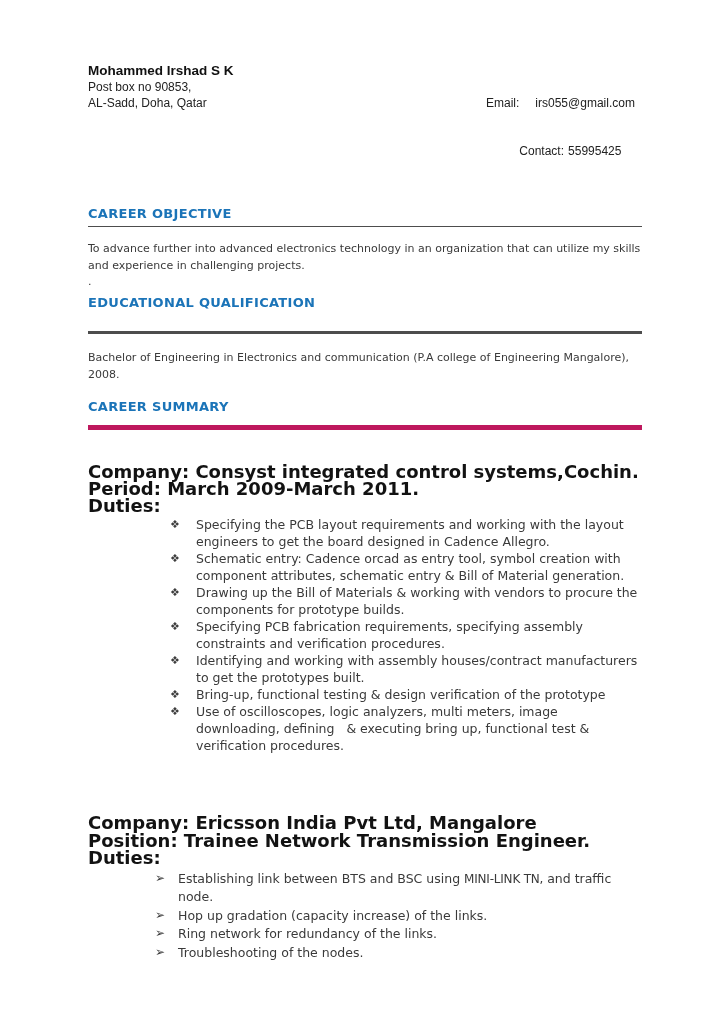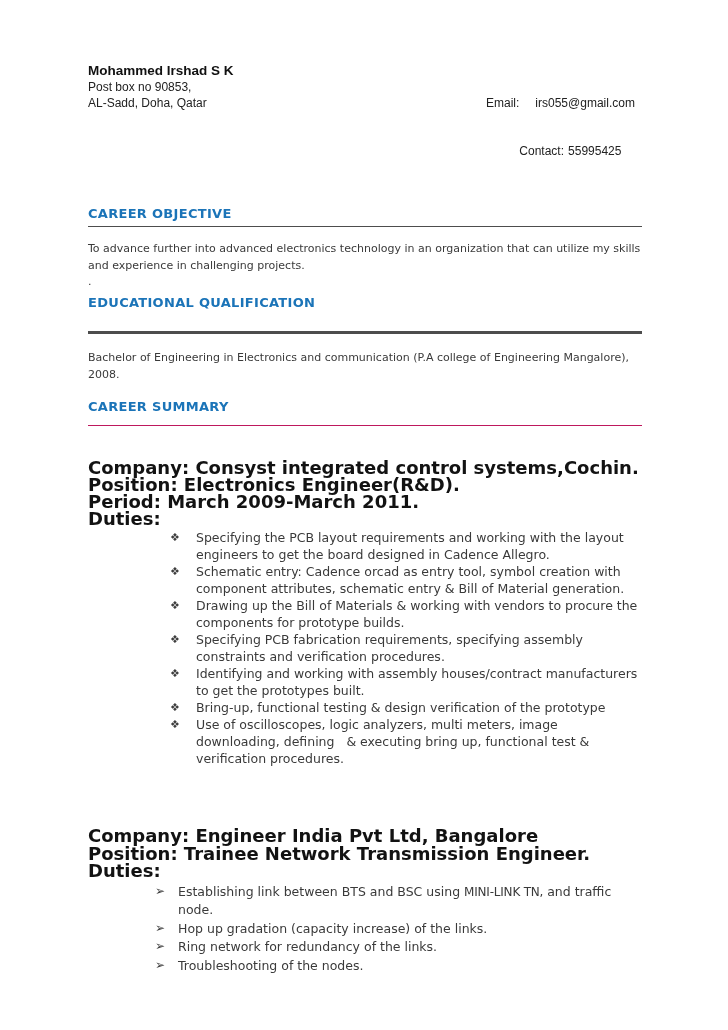--- a/index.html
+++ b/index.html
@@ -29,21 +29,21 @@
   .contact-row .val-sm{margin-left:4px;}
   
   .sec-title{
     font-size:13px;font-weight:bold;color:var(--heading-blue);
     letter-spacing:.3px;line-height:16px;
   }
   .rule-thin{border-bottom:1px solid var(--rule-gray);padding-bottom:4px;}
   .rule-thick{border-bottom:3px solid var(--rule-gray);padding-bottom:20px;}
   .sec-objective{margin-top:31px;}
   .sec-education{margin-top:5px;}
-  .sec-summary{margin-top:16px;padding-bottom:10px;border-bottom:1px solid #be185d;}
+  .sec-summary{margin-top:16px;padding-bottom:10px;border-bottom:5px solid #be185d;}
   
   .body-text{font-size:11px;line-height:17px;white-space:pre-wrap;}
   .objective{margin-top:13px;}
   .stray{line-height:16px;}
   .edu{margin-top:15px;}
   
   .job-1{margin-top:33px;}
   .job-2{margin-top:60px;}
   .job-line{font-size:18px;font-weight:bold;color:var(--bold-text);line-height:17px;white-space:pre-wrap;}
   .job-2 .job-line{line-height:17.5px;}
@@ -84,21 +84,20 @@
     <p class="body-text objective">To advance further into advanced electronics technology in an organization that can utilize my skills and experience in challenging projects.</p>
     <p class="body-text stray">.</p>
 
     <h2 class="sec-title rule-thick sec-education">EDUCATIONAL QUALIFICATION</h2>
     <p class="body-text edu">Bachelor of Engineering in Electronics and communication (P.A college of Engineering Mangalore), 2008.</p>
 
     <h2 class="sec-title sec-summary">CAREER SUMMARY</h2>
 
     <div class="job job-1">
       <div class="job-line">Company: Consyst integrated control systems,Cochin.</div>
-      <div class="job-line">Position: Electronics Engineer(R&amp;D).</div>
       <div class="job-line">Period: March 2009-March 2011.</div>
       <div class="job-line">Duties:</div>
       <ul class="duties duties-1">
         <li>
           <span class="bullet">❖</span>
           <span class="duty-text">Specifying the PCB layout requirements and working with the layout engineers to get the board designed in Cadence Allegro.</span>
         </li>
         <li>
           <span class="bullet">❖</span>
           <span class="duty-text">Schematic entry: Cadence orcad as entry tool, symbol creation with component attributes, schematic entry &amp; Bill of Material generation.</span>
@@ -120,21 +119,21 @@
           <span class="duty-text">Bring-up, functional testing &amp; design verification of the prototype</span>
         </li>
         <li>
           <span class="bullet">❖</span>
           <span class="duty-text">Use of oscilloscopes, logic analyzers, multi meters, image downloading, defining   &amp; executing bring up, functional test &amp; verification procedures.</span>
         </li>
       </ul>
     </div>
 
     <div class="job job-2">
-      <div class="job-line">Company: Engineer India Pvt Ltd, Bangalore</div>
+      <div class="job-line">Company: Ericsson India Pvt Ltd, Mangalore</div>
       <div class="job-line">Position: Trainee Network Transmission Engineer.</div>
       <div class="job-line">Duties:</div>
       <ul class="duties duties-2">
         <li>
           <span class="bullet">➢</span>
           <span class="duty-text"><span>Establishing link between BTS and BSC using </span><span class="small-caps">MINI-LINK TN,</span><span> and traffic node.</span></span>
         </li>
         <li>
           <span class="bullet">➢</span>
           <span class="duty-text">Hop up gradation (capacity increase) of the links.</span>

